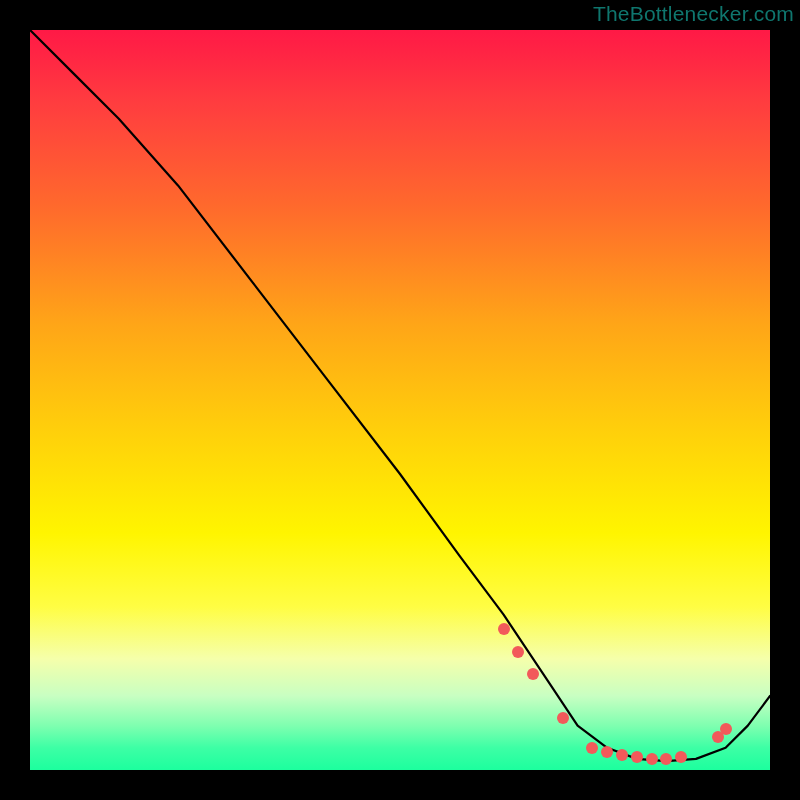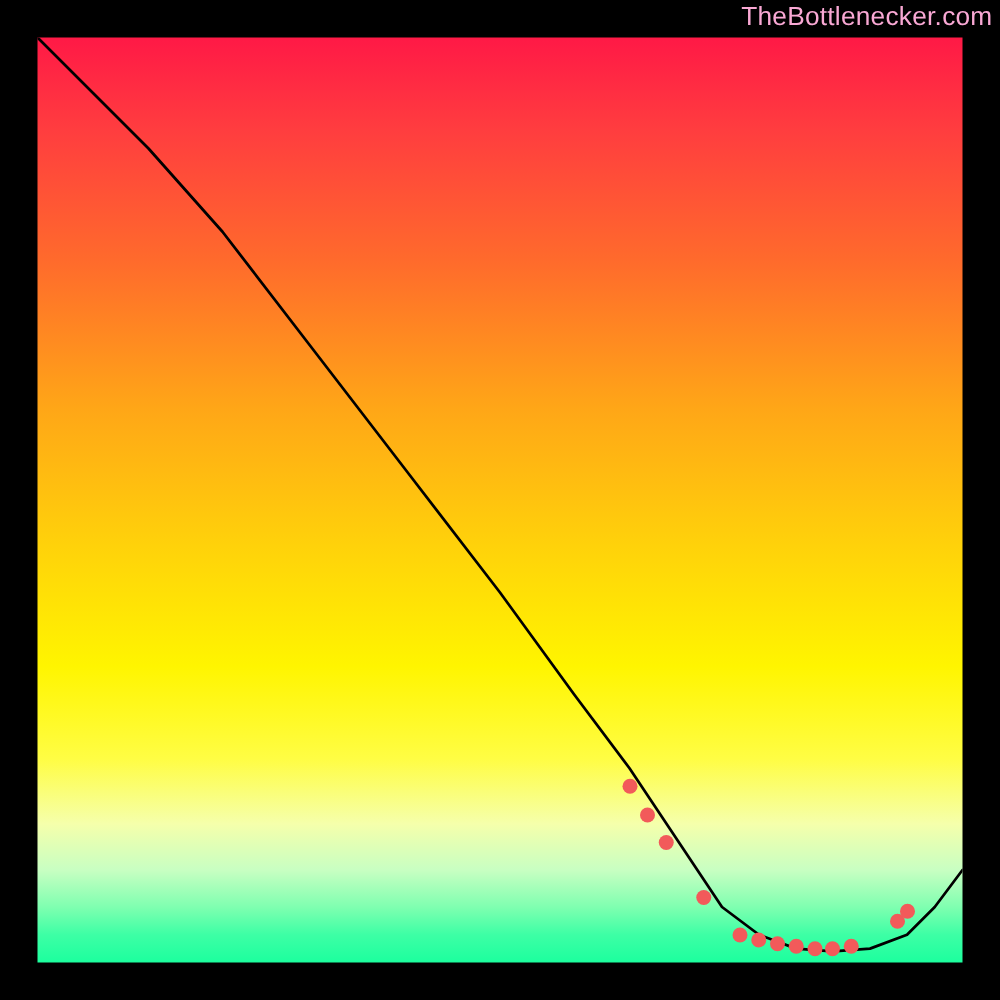--- a/index.html
+++ b/index.html
@@ -8,21 +8,21 @@
     height: 800px;
     background: #000;
     position: relative;
     overflow: hidden;
     font-family: "Helvetica Neue", Arial, sans-serif;
   }
   .attribution {
     position: absolute;
     top: 2px;
     right: 6px;
-    color: #f9a8d4;
+    color: #0f766e;
     font-size: 21px;
     font-weight: 400;
     letter-spacing: 0.2px;
     z-index: 10;
   }
   .plot-area {
     position: absolute;
     left: 30px;
     top: 30px;
     width: 740px;

